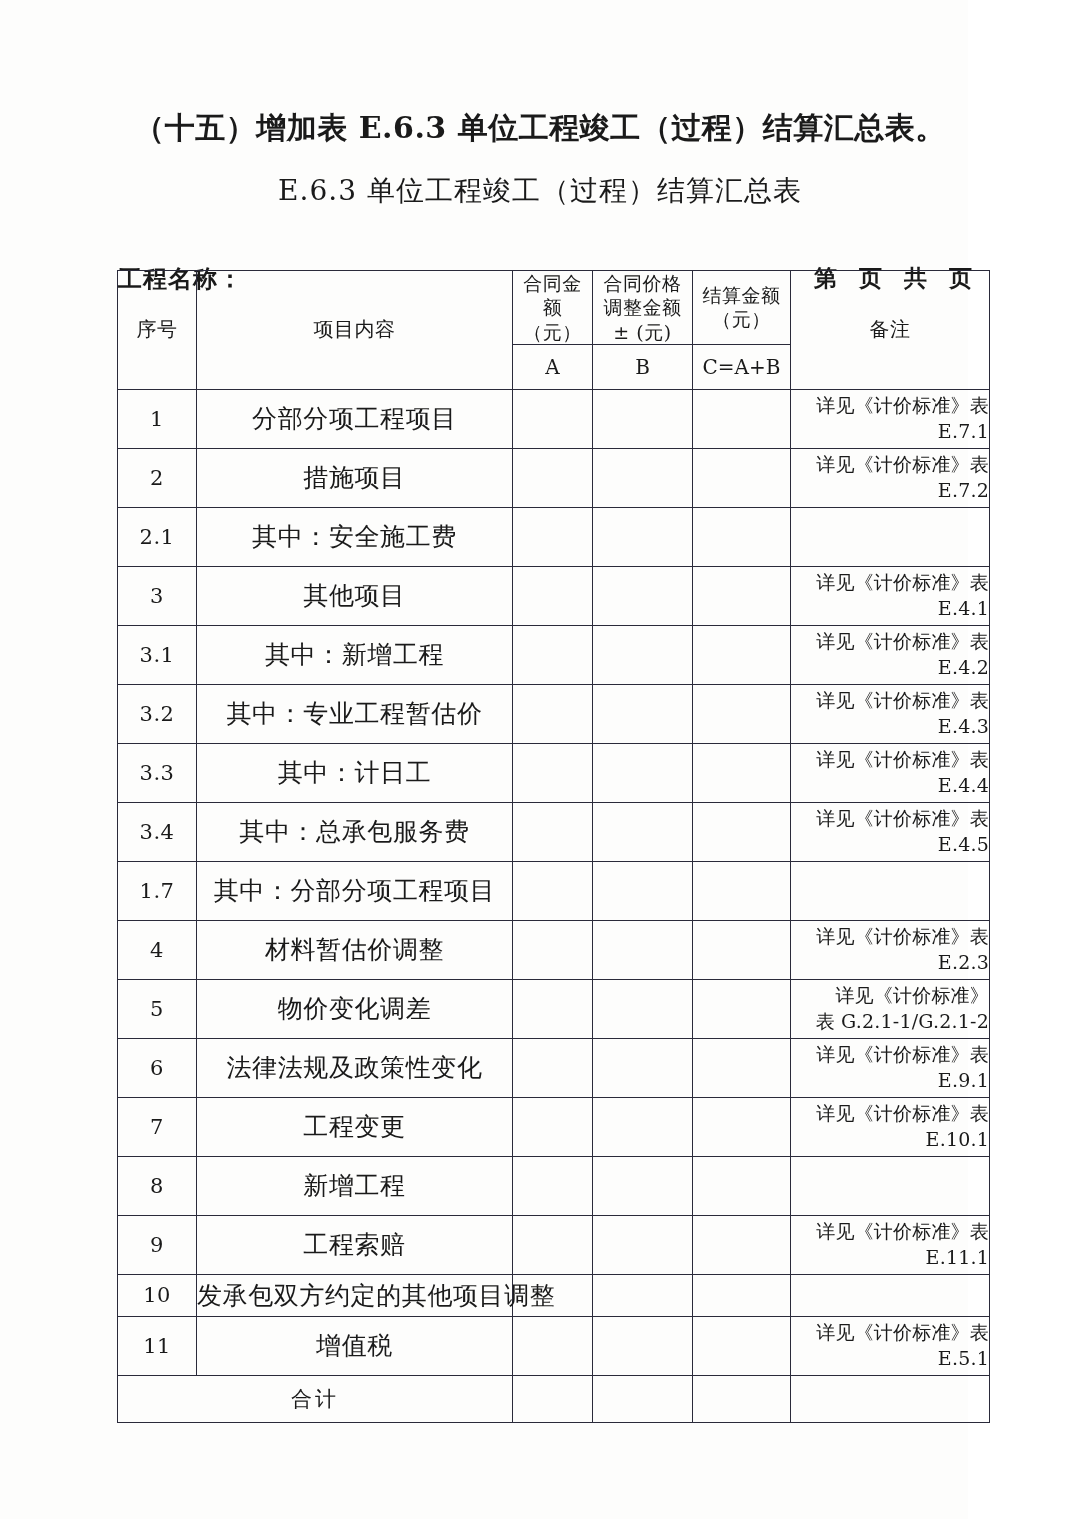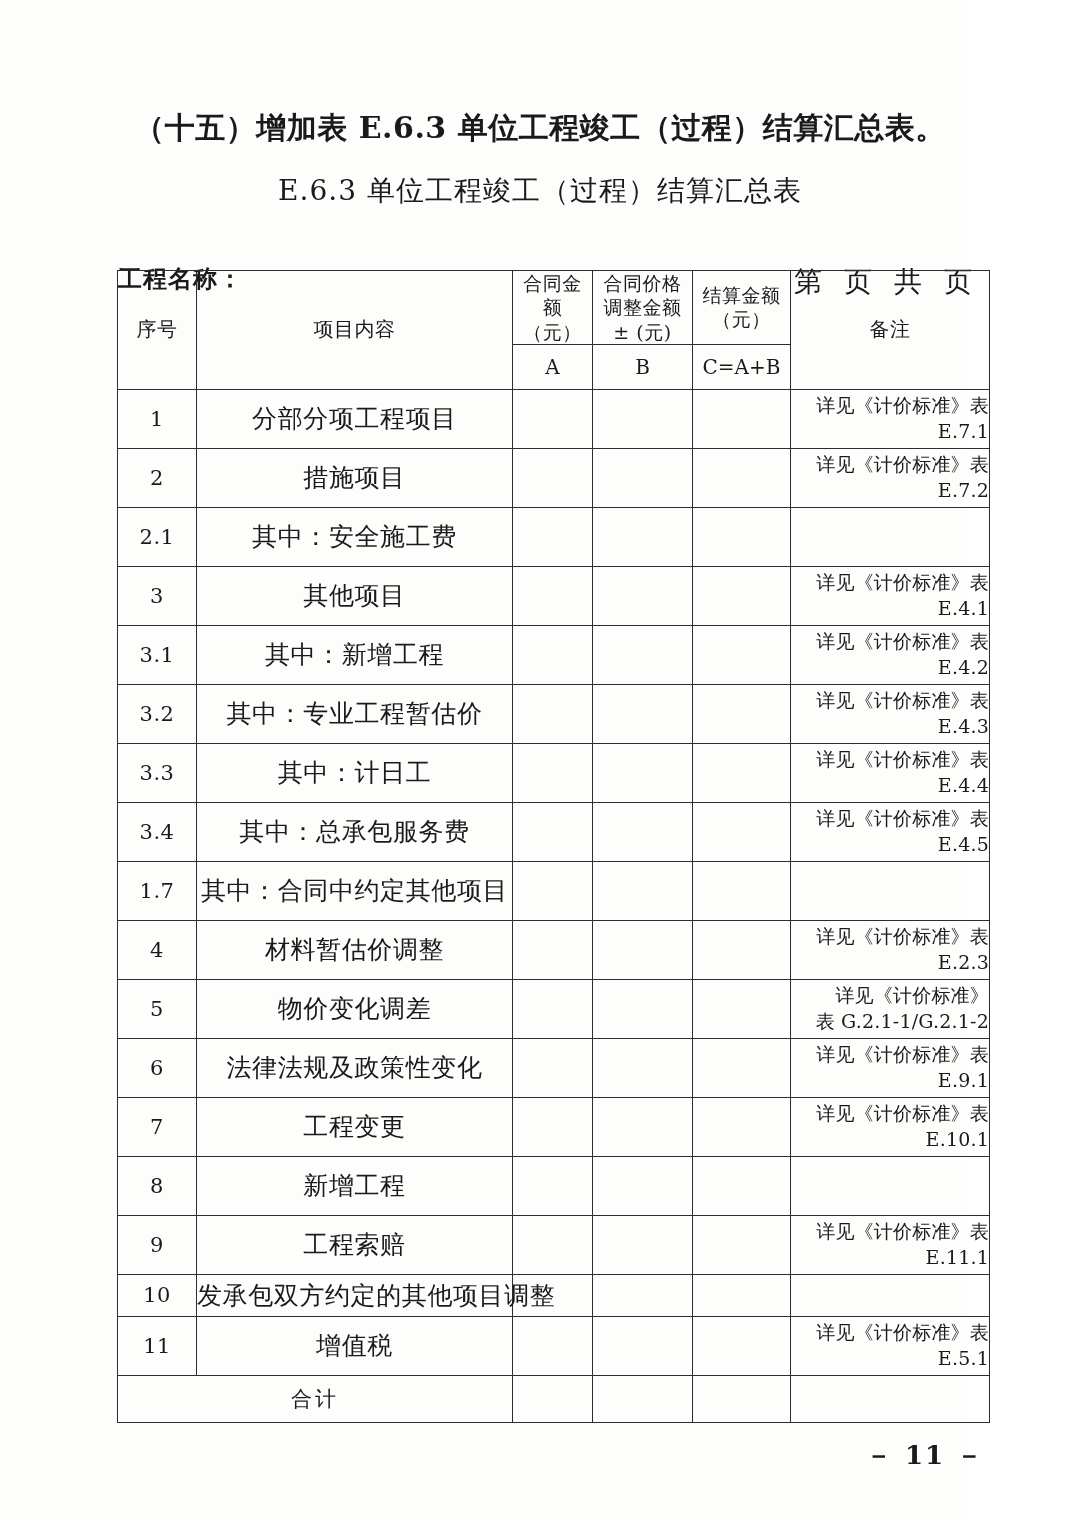--- a/index.html
+++ b/index.html
@@ -59,22 +59,22 @@
     position: absolute;
     left: 0; top: 0;
     font-size: 24px;
     font-weight: 600;
     letter-spacing: 1px;
     white-space: nowrap;
   }
   .meta-right {
     position: absolute;
     right: 18px; top: 0;
-    font-size: 28px;
-    font-weight: 400;
+    font-size: 23px;
+    font-weight: 700;
     white-space: nowrap;
   }
   .meta-right span { margin: 0 11px; }
   .meta-right span:last-child { margin-right: 0; }
 
   
   table.main-table {
     position: absolute;
     left: 117px;
     top: 270px;
@@ -292,21 +292,21 @@
           <td class="val-cell"></td>
           <td class="val-cell"></td>
           <td class="val-cell"></td>
           <td class="rem-cell">
             <div>详见《计价标准》表</div>
             <div>E.4.5</div>
           </td>
         </tr>
         <tr class="row-tall">
           <td class="seq-cell">1.7</td>
-          <td class="item-cell">其中：合同中约定其他项目</td>
+          <td class="item-cell">其中：分部分项工程项目</td>
           <td class="val-cell"></td>
           <td class="val-cell"></td>
           <td class="val-cell"></td>
           <td class="rem-cell"></td>
         </tr>
         <tr class="row-tall">
           <td class="seq-cell">4</td>
           <td class="item-cell">材料暂估价调整</td>
           <td class="val-cell"></td>
           <td class="val-cell"></td>
@@ -390,17 +390,14 @@
         <tr class="row-total">
           <td class="total-cell" colspan="2">合计</td>
           <td class="val-cell"></td>
           <td class="val-cell"></td>
           <td class="val-cell"></td>
           <td class="rem-cell"></td>
         </tr>
       </tbody>
   </table>
 
-  <div class="page-footer">
-    <span class="inner">－ 11 －</span>
-  </div>
 
 </div>
 
 </body></html>

